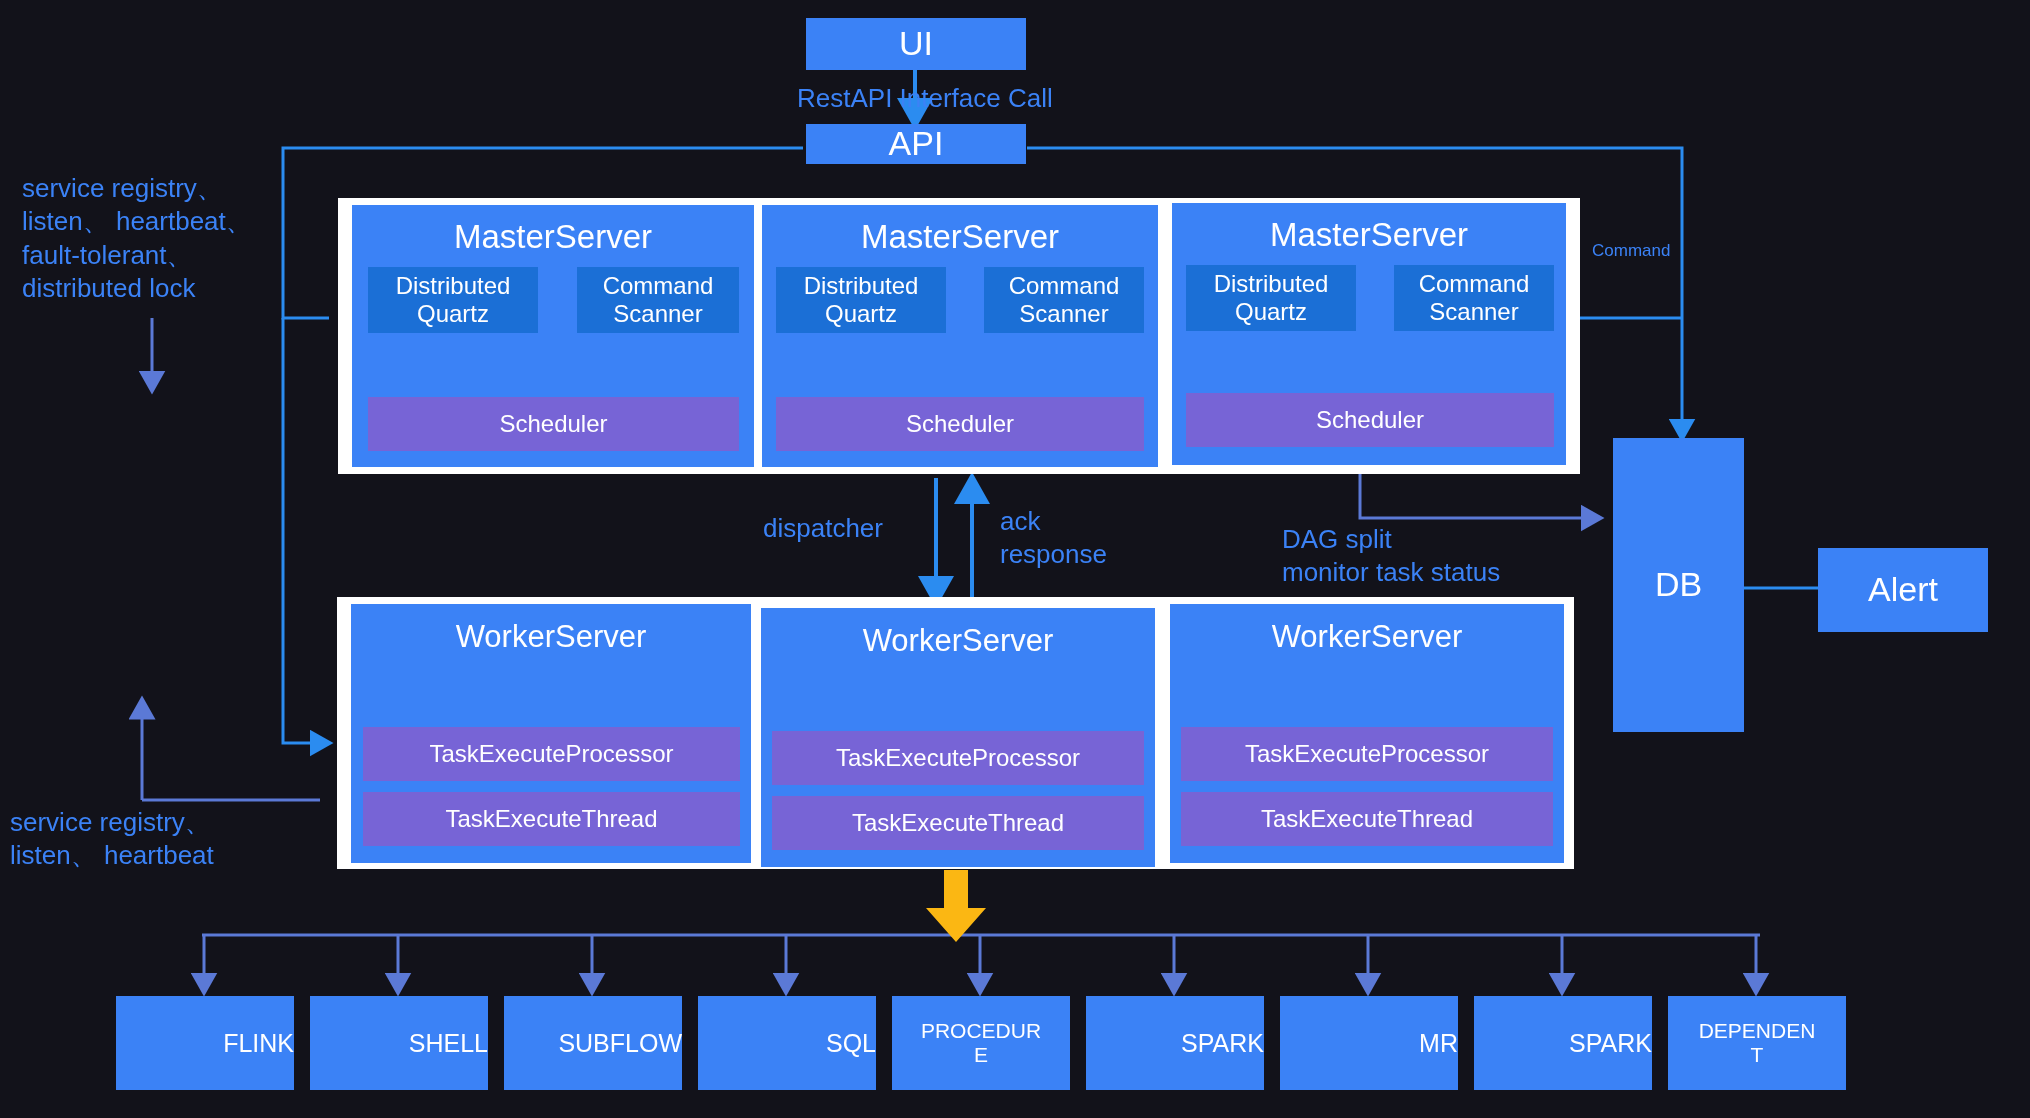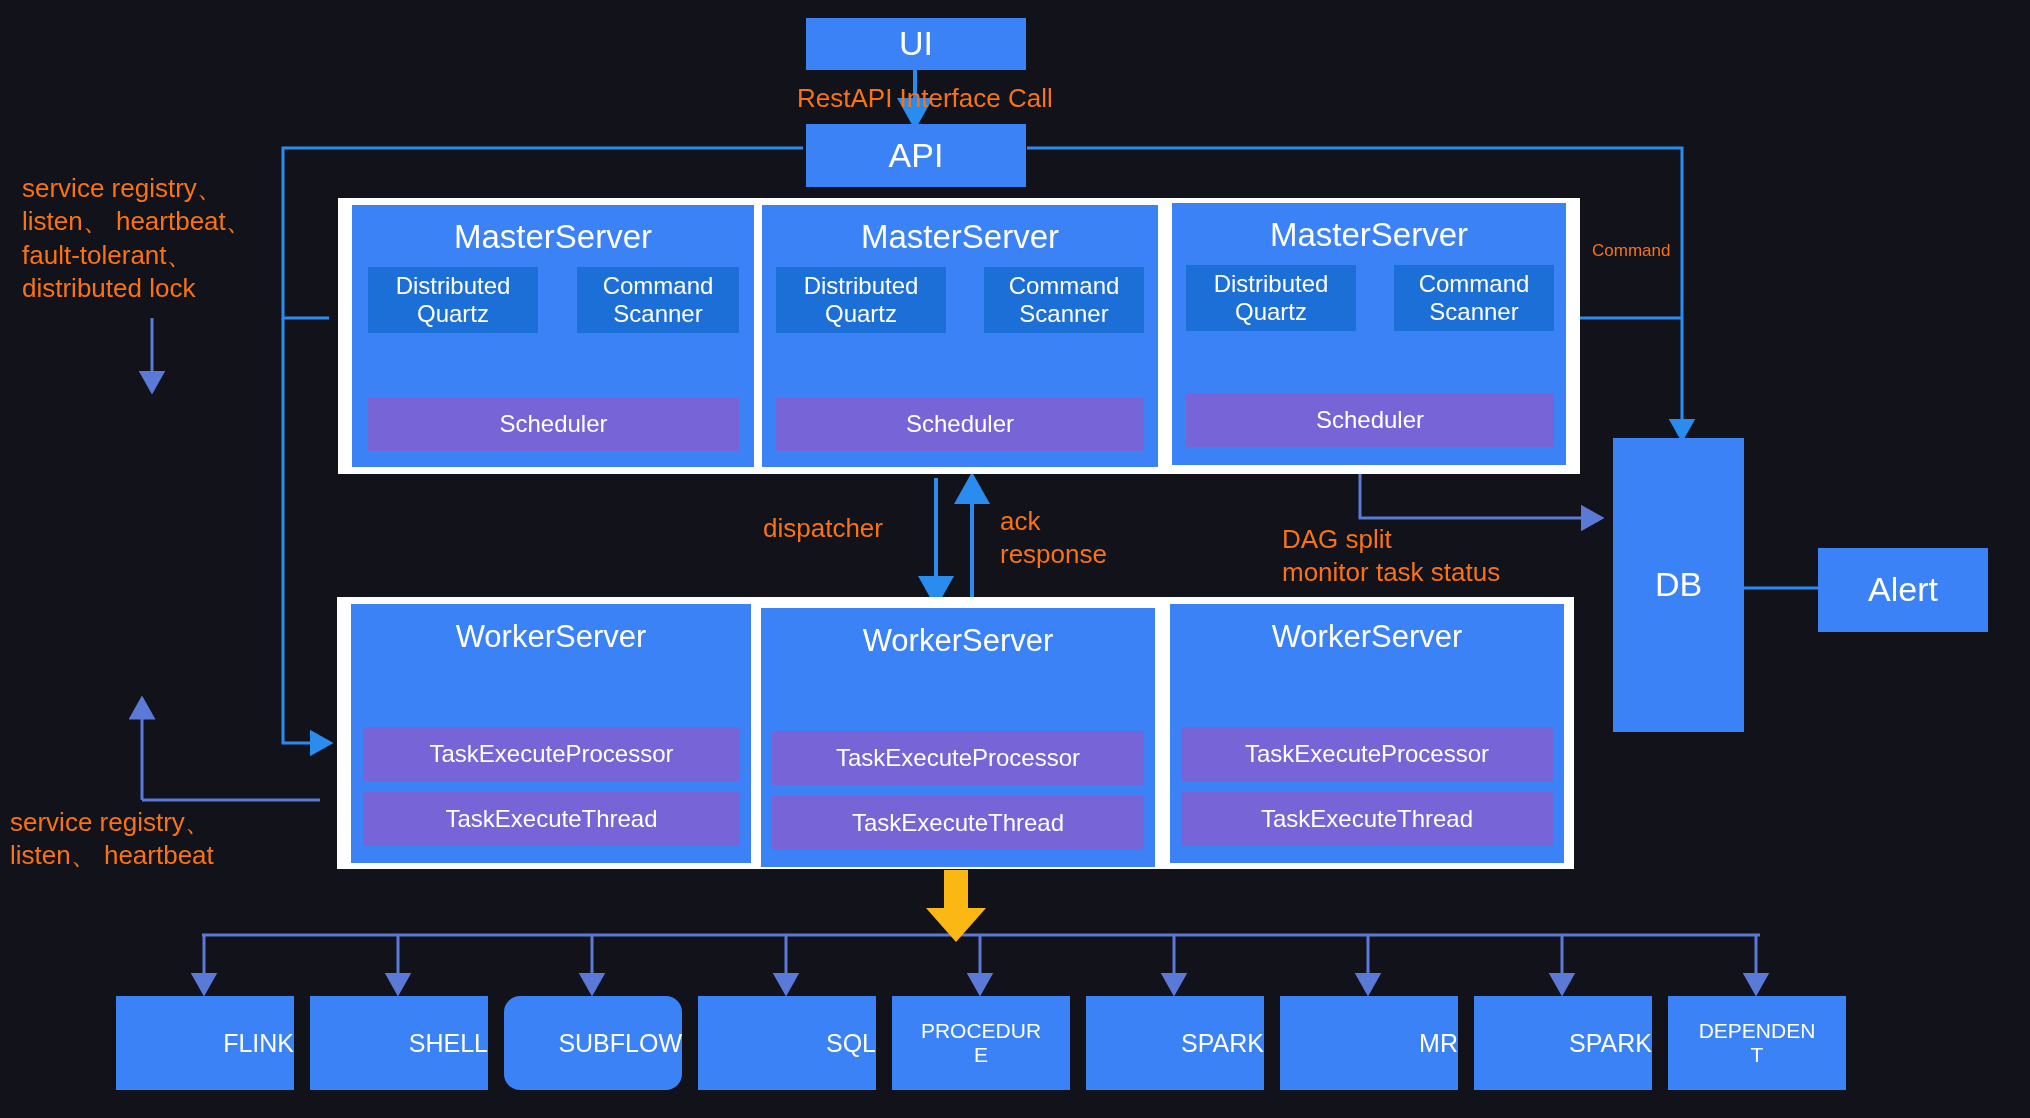--- a/index.html
+++ b/index.html
@@ -34,21 +34,21 @@
   .box-purple {
     background: #7764d6;
   }
   .group-frame {
     position: absolute;
     background: #ffffff;
     box-sizing: border-box;
   }
   .label {
     position: absolute;
-    color: #f97316;
+    color: #3b82f6;
     white-space: pre-line;
     line-height: 1.28;
   }
   .label-sm {
     font-size: 17px;
   }
   svg.wires {
     position: absolute;
     left: 0;
     top: 0;
@@ -129,21 +129,21 @@
 
     <path d="M944 870 v38 h-18 l30 34 30 -34 h-18 v-38 z" fill="#fbb713"></path>
   </svg>
 
   <div class="box big-lbl" style="left:806px; top:18px; width:220px; height:52px;">
     <span>UI</span>
   </div>
 
   <div class="label note" style="left:797px; top:82px; width:340px; text-align:left;">RestAPI Interface Call</div>
 
-  <div class="box big-lbl" style="left:806px; top:124px; width:220px; height:63px;">
+  <div class="box big-lbl" style="left:806px; top:124px; width:220px; height:40px;">
     <span>API</span>
   </div>
 
   <div class="label note" style="left:22px; top:172px; width:290px; text-align:left;">service registry、
 listen、 heartbeat、
 fault-tolerant、
 distributed lock</div>
 
 
   <div class="label note" style="left:10px; top:806px; width:320px; text-align:left;">service registry、
@@ -245,21 +245,21 @@
       <span>TaskExecuteThread</span>
     </div>
   </div>
 
   <div class="box leaf-lbl" style="left:116px; top:996px; width:178px; height:94px;">
     <span>FLINK</span>
   </div>
   <div class="box leaf-lbl" style="left:310px; top:996px; width:178px; height:94px;">
     <span>SHELL</span>
   </div>
-  <div class="box leaf-lbl" style="left:504px; top:996px; width:178px; height:94px;border-radius:16px;">
+  <div class="box leaf-lbl" style="left:504px; top:996px; width:178px; height:94px;">
     <span>SUBFLOW</span>
   </div>
   <div class="box leaf-lbl" style="left:698px; top:996px; width:178px; height:94px;">
     <span>SQL</span>
   </div>
   <div class="box leaf-lbl-small" style="left:892px; top:996px; width:178px; height:94px; white-space:pre-line;">
     <span>PROCEDUR
 E</span>
   </div>
   <div class="box leaf-lbl" style="left:1086px; top:996px; width:178px; height:94px;">

